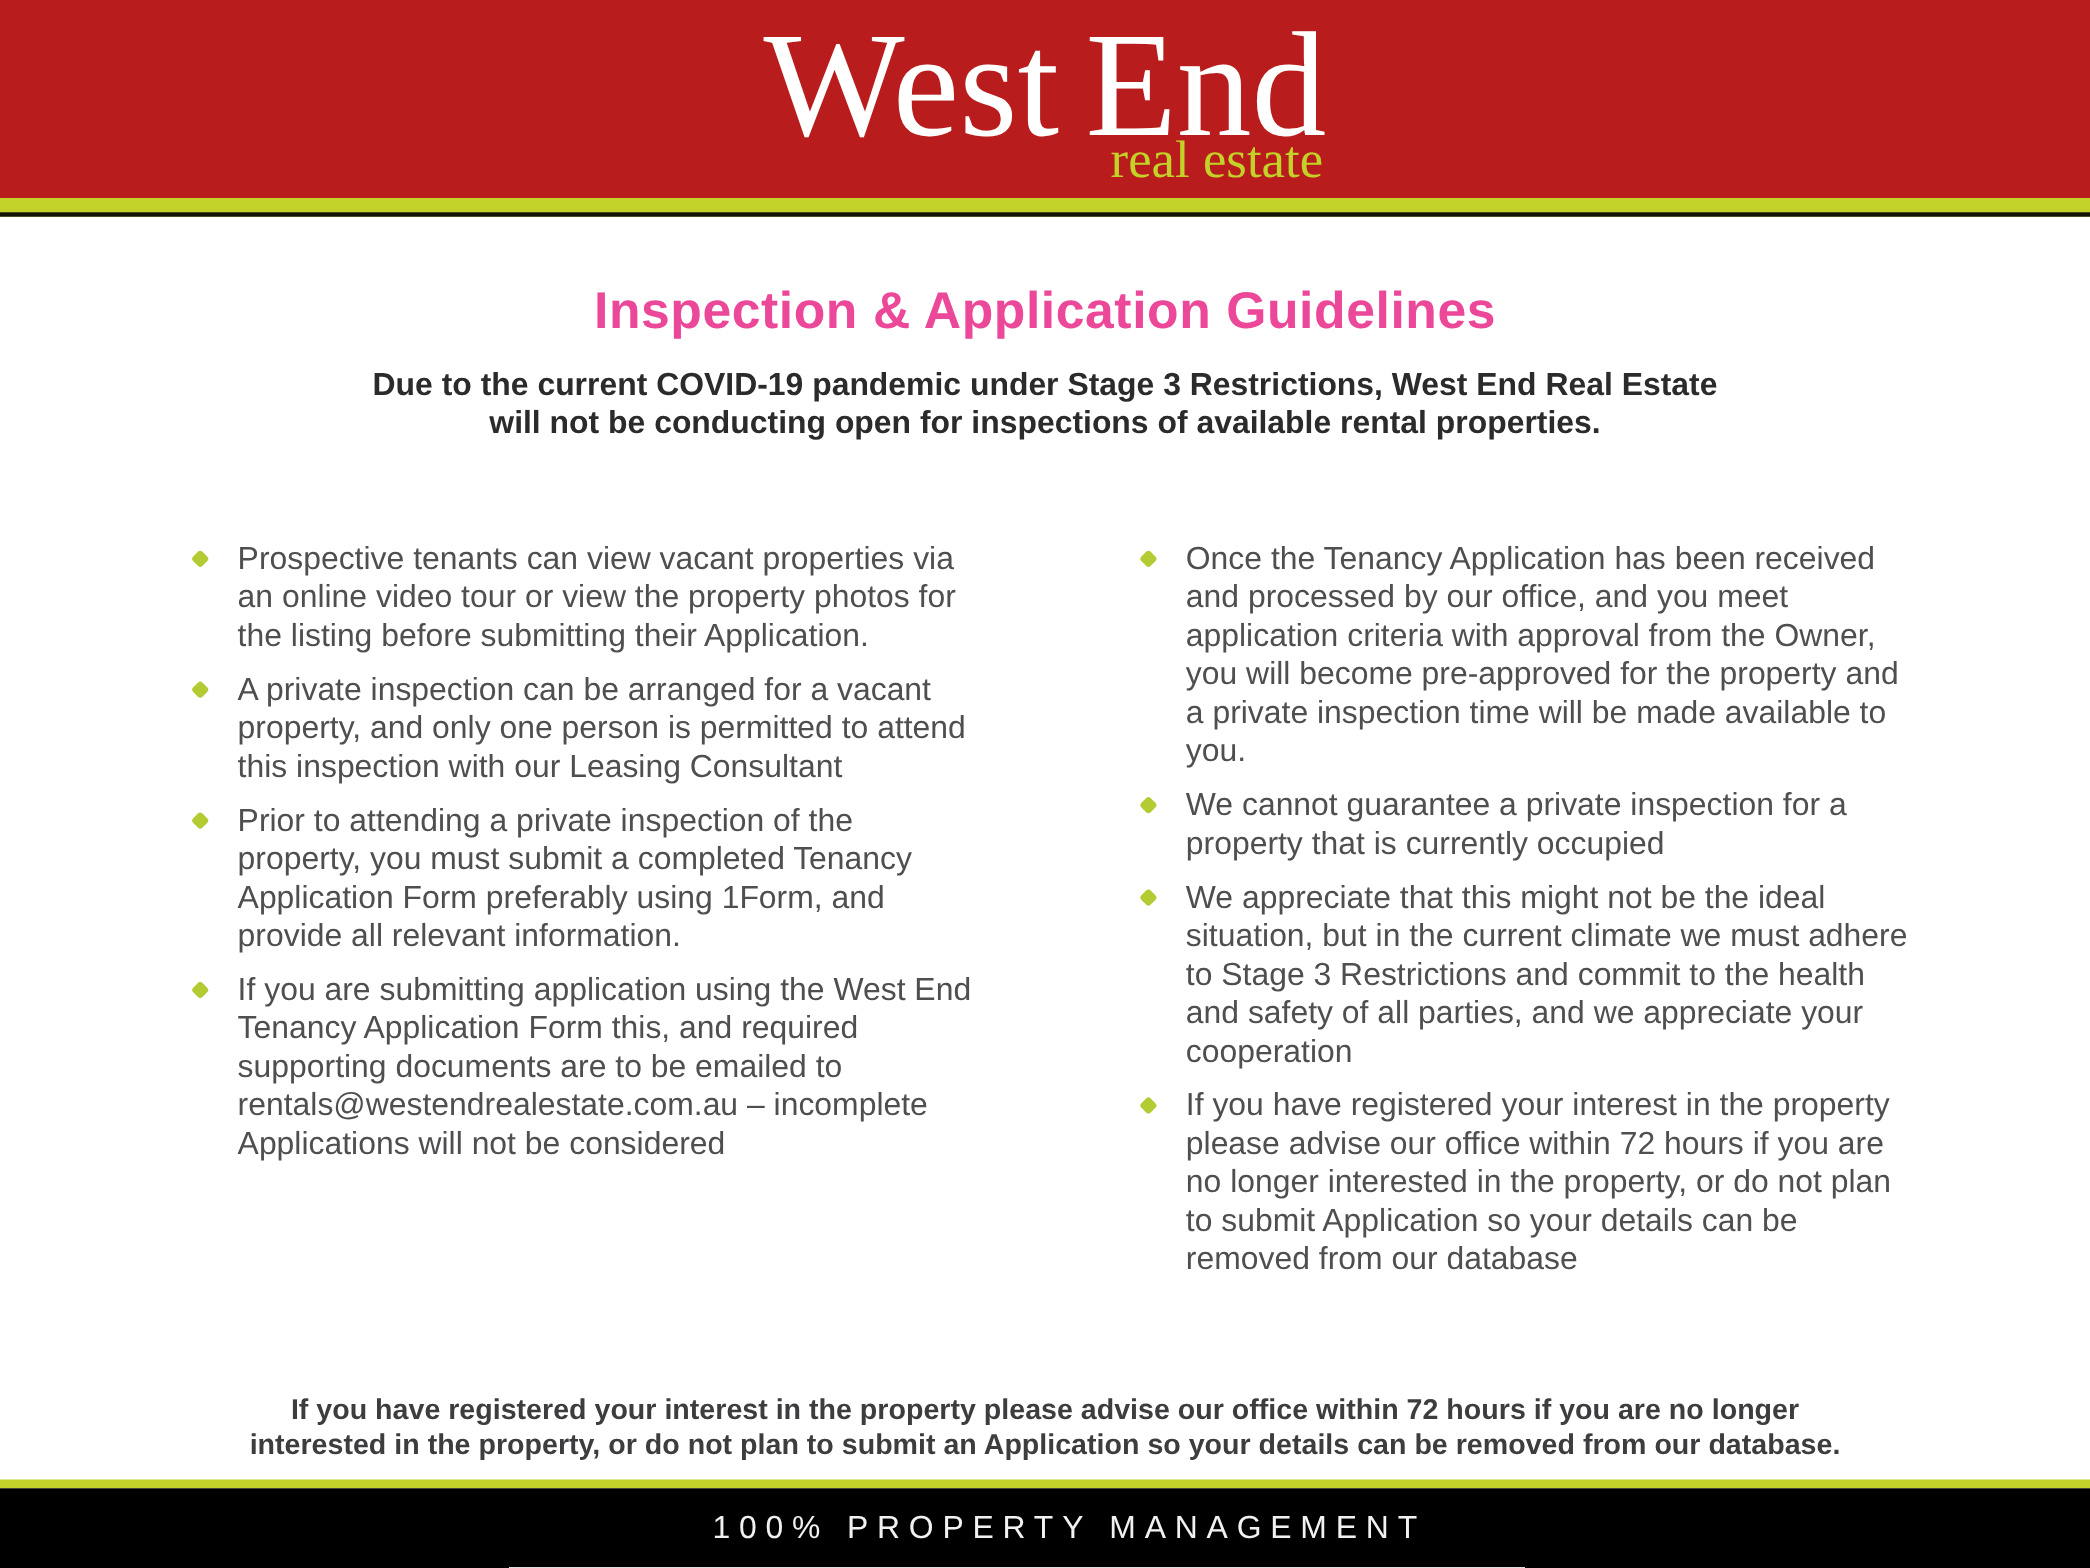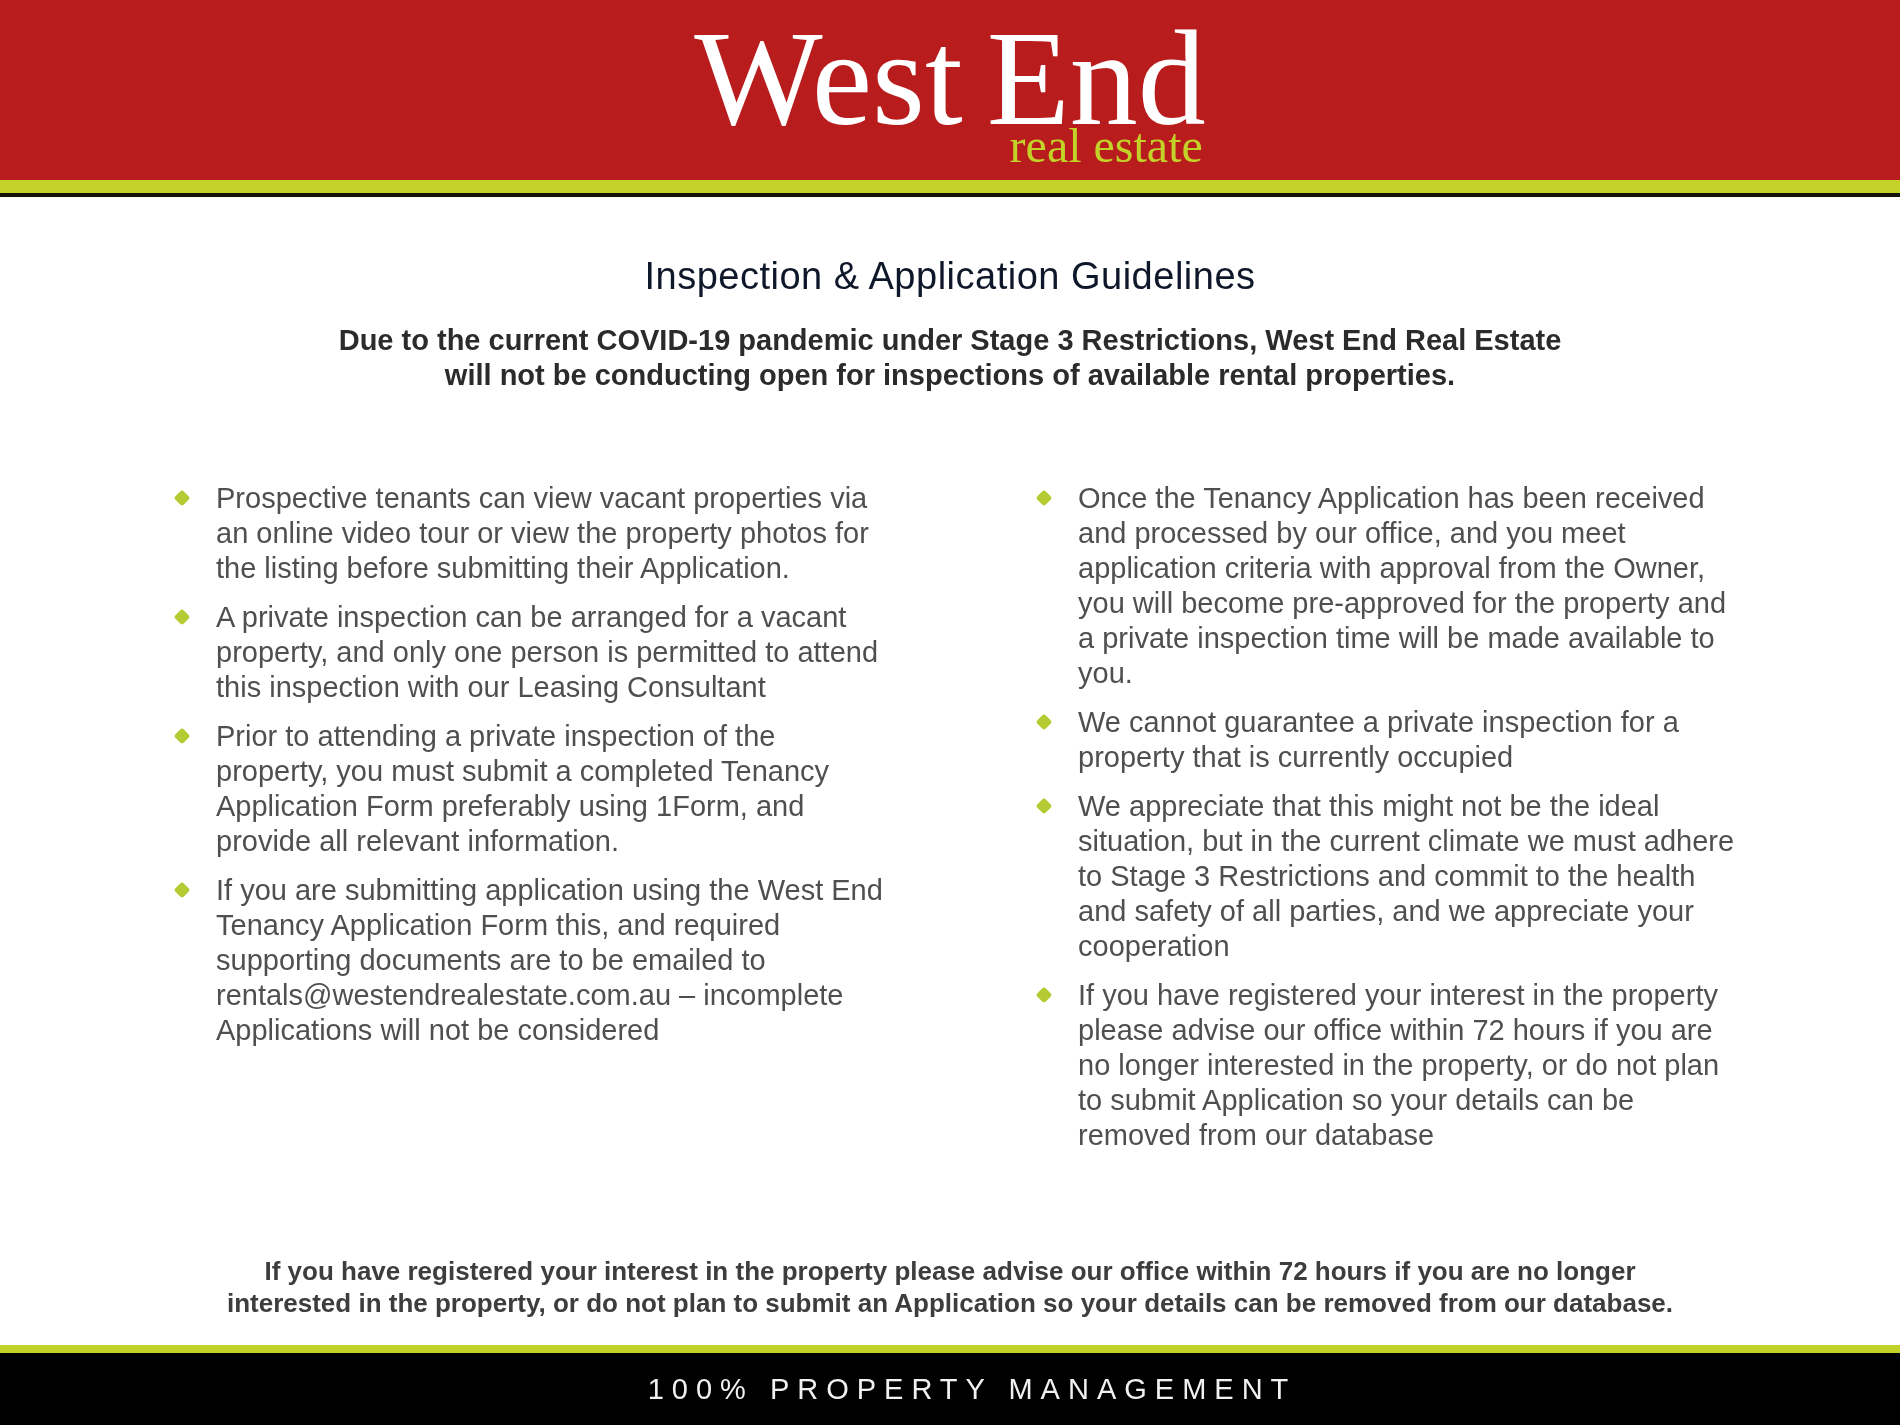--- a/index.html
+++ b/index.html
@@ -12,21 +12,21 @@
   .logo-name{font-family:"Liberation Serif", serif;font-size:136px;line-height:1;color:#ffffff;word-spacing:-10px;white-space:nowrap;}
   .logo-tagline{font-family:"Liberation Serif", serif;font-size:48px;line-height:1;color:#c3d228;text-align:right;margin-top:-24px;padding-right:3px;}
 
   
   .stripe{flex:none;background:#c3d228;}
   .stripe-top{height:13px;border-bottom:4px solid #13130a;}
   .stripe-bottom{height:8px;}
 
   
   .content{flex:1;overflow:hidden;padding-top:58px;}
-  .title{margin:0;text-align:center;font-size:38px;line-height:1.15;font-weight:normal;color:#0f172a;letter-spacing:0.5px;}
+  .title{margin:0;text-align:center;font-size:47px;line-height:1.15;font-weight:bold;color:#ec4899;letter-spacing:0.5px;}
   .subtitle{margin-top:24px;text-align:center;font-size:29px;line-height:35px;font-weight:bold;color:#2b2b2b;}
 
   .cols{display:flex;margin-top:88px;padding:0 150px 0 176px;gap:150px;}
   .col{flex:1;min-width:0;}
   .bullet-item{display:flex;gap:28px;margin-bottom:14px;font-size:29px;line-height:35px;color:#4f4f51;}
   .bullet-dot{flex:none;width:12px;height:12px;margin-top:11px;background:#b5cb33;border-radius:3px;transform:rotate(45deg);}
   .bullet-text{display:block;min-width:0;}
 
   .footnote{margin-top:88px;text-align:center;font-size:26px;line-height:32px;font-weight:bold;color:#3d3d3f;}
 

